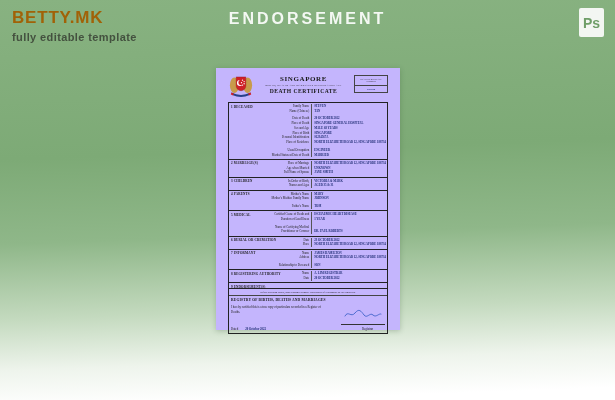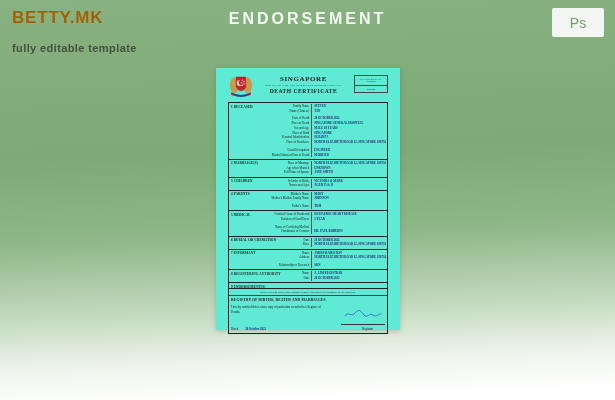--- a/index.html
+++ b/index.html
@@ -6,31 +6,31 @@
   html,body { width:615px; height:400px; overflow:hidden; }
   body {
     font-family:"Liberation Sans", sans-serif;
     background:linear-gradient(178deg,#88b281 0%,#7daa76 38%,#8fb789 58%,#c4dabf 76%,#eef4ec 88%,#ffffff 97%);
     position:relative;
   }
 
   
   .brand { position:absolute; left:12px; top:8px; color:#a16207; font-size:17px;
            font-weight:800; letter-spacing:.8px; }
-  .tagline { position:absolute; left:12px; top:42px; color:#44513f; font-size:11px;
+  .tagline { position:absolute; left:12px; top:31px; color:#44513f; font-size:11px;
              font-weight:600; letter-spacing:.4px; }
   .page-title { position:absolute; left:0; right:0; top:10px; text-align:center;
                 color:#f4f8f3; font-size:16px; font-weight:700; letter-spacing:3px; }
-  .ps-badge { position:absolute; right:11px; top:8px; width:52px; height:29px;
-              background:#f3f6f2; color:#6f9e68; font-weight:400; font-size:14px;
+  .ps-badge { position:absolute; right:11px; top:8px; width:25px; height:29px;
+              background:#f3f6f2; color:#6f9e68; font-weight:700; font-size:14px;
               display:flex; align-items:center; justify-content:center; border-radius:2px; }
 
   
   .paper { position:absolute; left:216px; top:68px; width:184px; height:262px;
-           background:#5eead4; box-shadow:0 1px 5px rgba(40,70,40,.25);
+           background:#c4b5fd; box-shadow:0 1px 5px rgba(40,70,40,.25);
            font-family:"Liberation Serif", serif; color:#1a1a1a; }
 
   .cert-header { display:flex; margin:5px 12px 0 13px; height:27px; }
   .crest { width:24px; height:27px; flex:none; }
   .head-center { flex:1; text-align:center; padding-top:2px; }
   .country { font-size:7px; font-weight:700; letter-spacing:.6px; }
   .act { font-size:2.6px; letter-spacing:.2px; margin-top:.5px; color:#222; }
   .doc-title { font-size:5.6px; font-weight:700; letter-spacing:.5px; margin-top:1.5px; }
   .num-box { flex:none; width:34px; height:18px; border:.6px solid #444; margin-top:2px;
              display:flex; flex-direction:column; }

